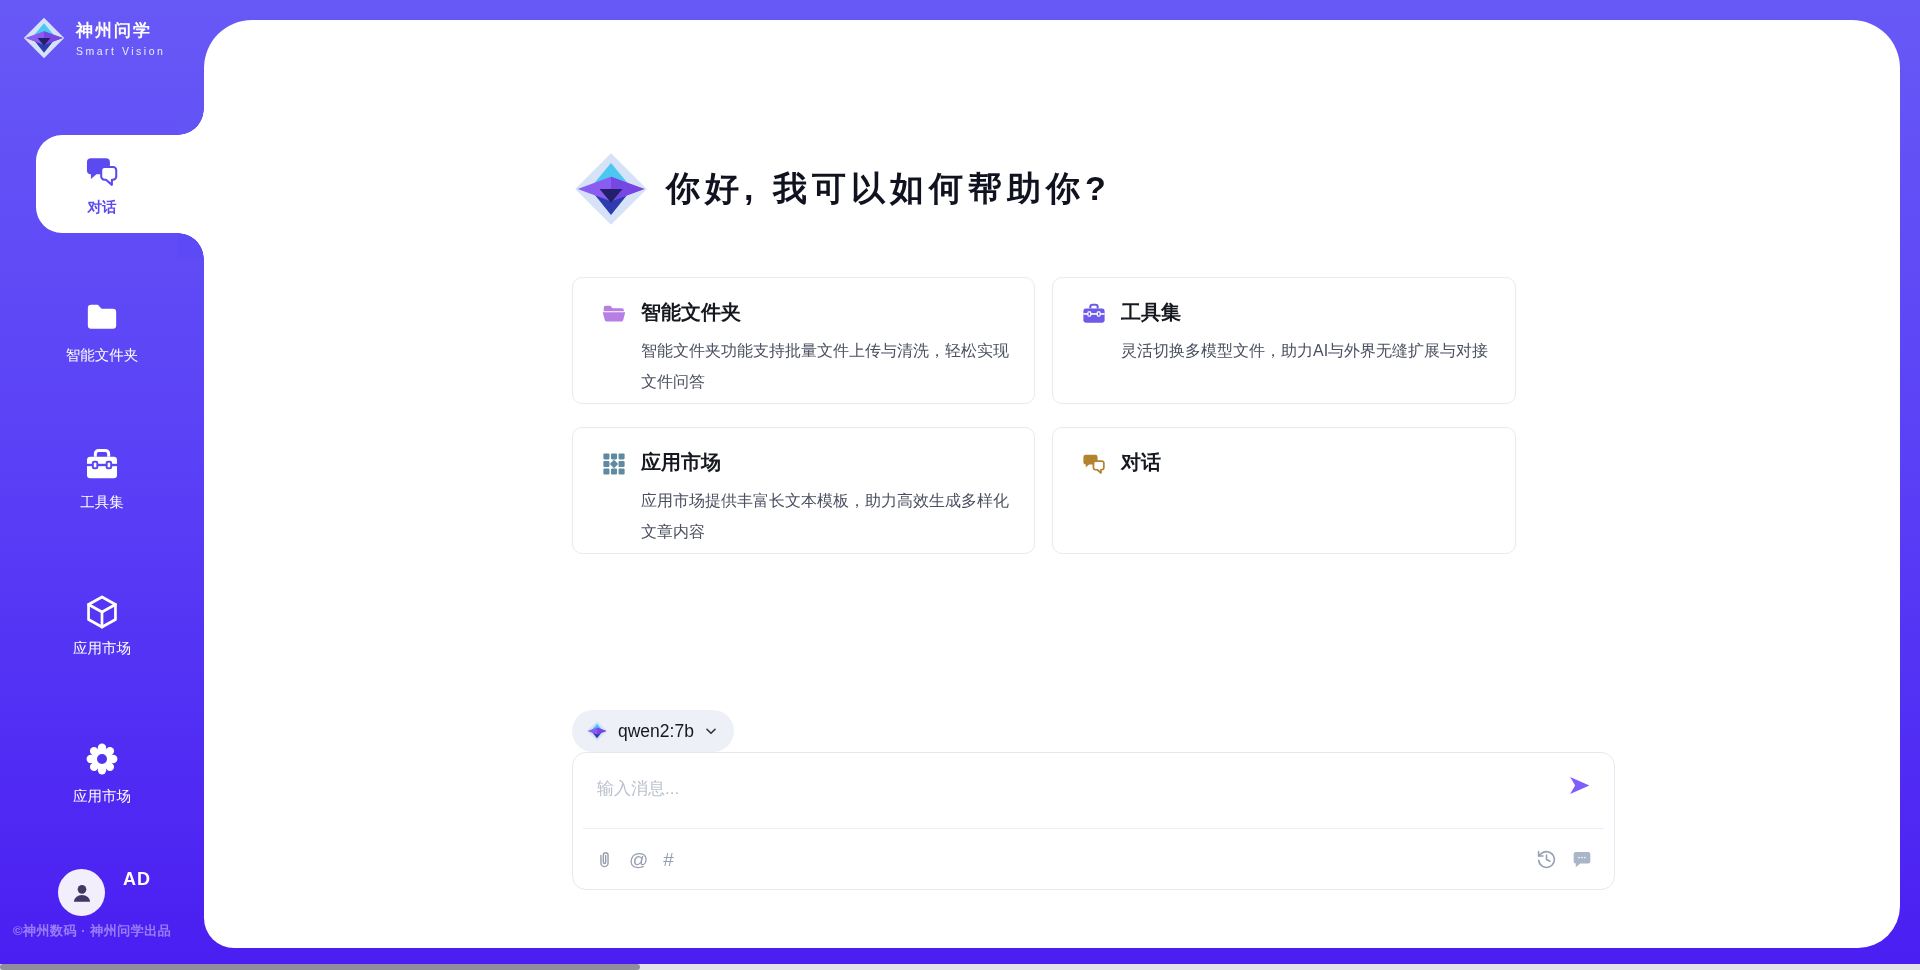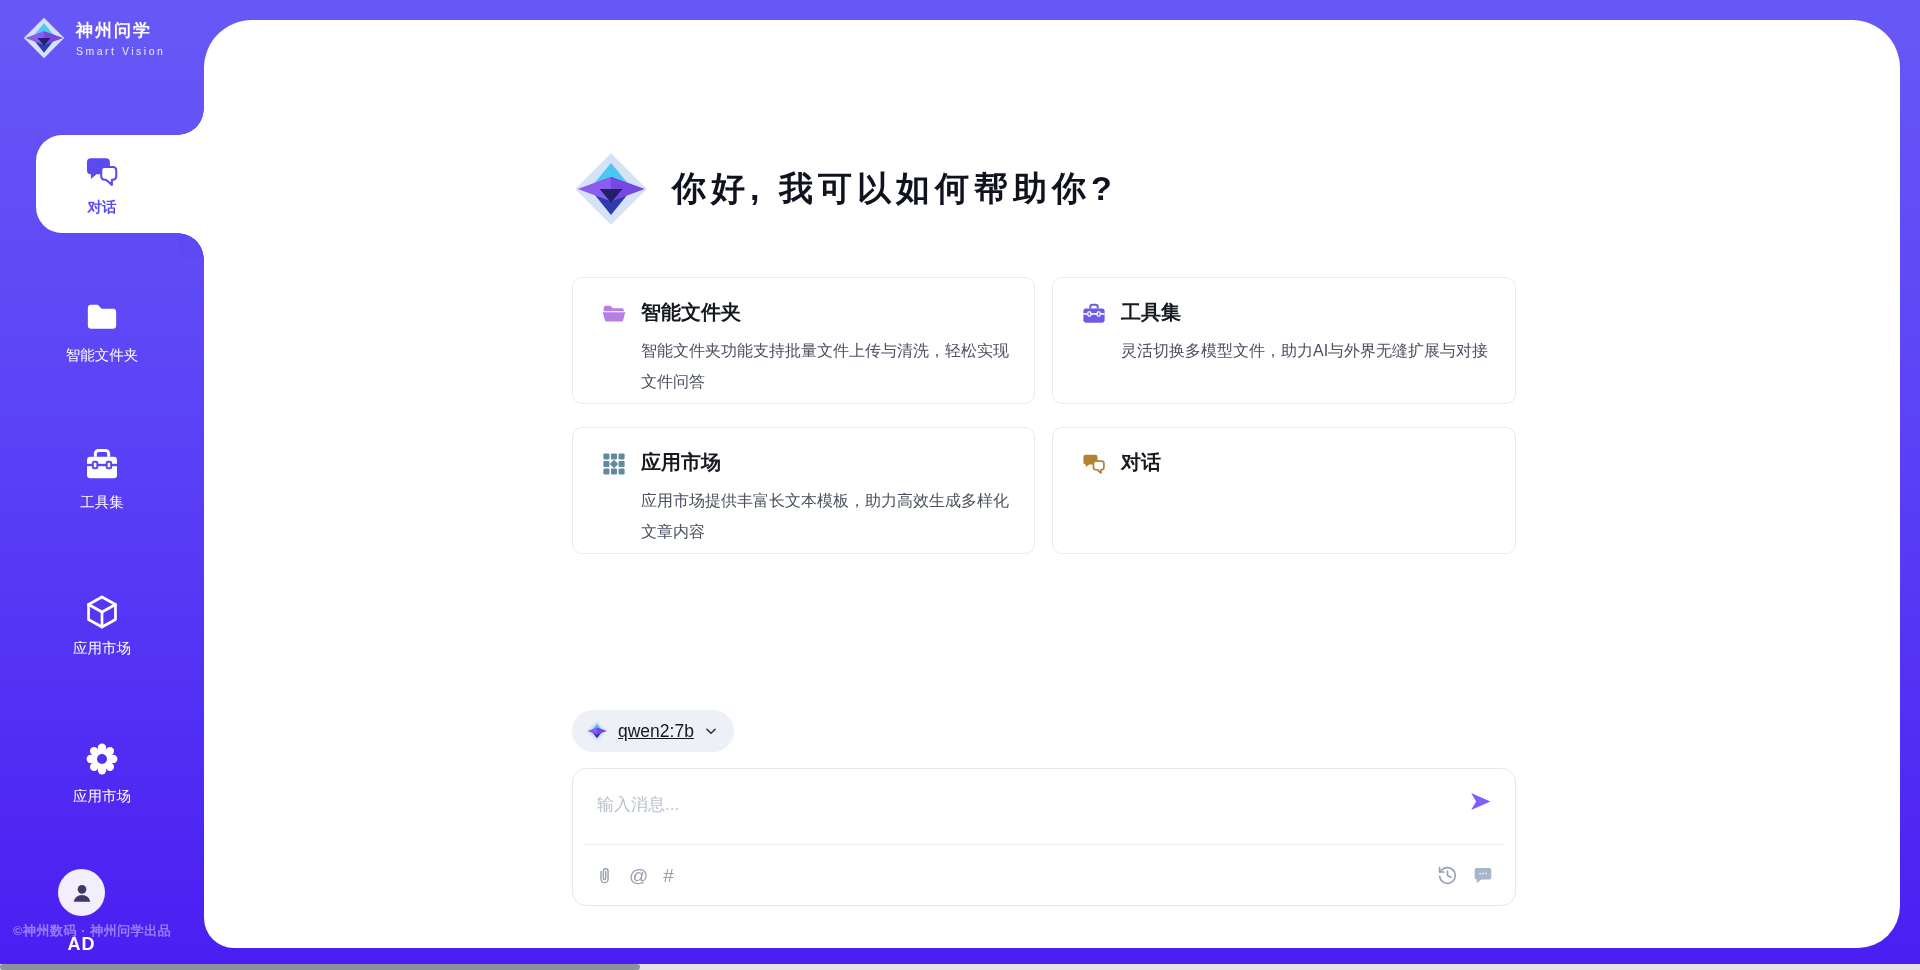--- a/index.html
+++ b/index.html
@@ -23,47 +23,47 @@
   .ni-0{ top:135px; } .ni-1{ top:282px; } .ni-2{ top:429px; } .ni-3{ top:576px; } .ni-4{ top:723px; }
 
   .nav-item.active { left:36px; width:168px; padding-right:36px;
     background:#fff; border-radius:26px 0 0 26px; }
   .nav-item.active::before { content:""; position:absolute; right:0; top:-26px; width:26px; height:26px;
     background:radial-gradient(circle at 0 0,#6354f6 25.5px,#fff 26px); }
   .nav-item.active::after { content:""; position:absolute; right:0; bottom:-26px; width:26px; height:26px;
     background:radial-gradient(circle at 0 100%,#5e49f6 25.5px,#fff 26px); }
   .nav-item.active .nav-label { color:#5b4af0; font-weight:600; }
 
-  .user-row { position:absolute; top:869px; left:58px; display:flex; align-items:center; gap:18px; cursor:pointer;flex-direction:column; }
+  .user-row { position:absolute; top:869px; left:58px; display:flex; gap:18px; cursor:pointer; }
   .avatar { width:47px; height:47px; border-radius:50%; background:#f3eefc;
     display:flex; align-items:center; justify-content:center; }
   .user-name { color:#fff; font-size:18px; font-weight:600; letter-spacing:1px; }
   .sidebar-footer { position:absolute; left:13px; top:922px; font-size:13px;
     color:rgba(255,255,255,.42); letter-spacing:.5px; white-space:nowrap;font-weight:bold; }
 
   
   .panel { position:absolute; left:204px; top:20px; right:20px; bottom:22px;
     background:#fff; border-radius:48px 48px 42px 30px; z-index:1; }
   .content { position:absolute; left:368px; top:0; width:944px; }
 
-  .greeting { margin-top:130px; display:flex; align-items:center; gap:22px; }
+  .greeting { margin-top:130px; display:flex; align-items:center; gap:16px; }
   .greeting h1 { font-size:34px; font-weight:700; color:#10131f; letter-spacing:5px; }
 
   .cards { margin-top:49px; display:grid; grid-template-columns:463px 464px; gap:23px 17px; }
   .card { height:127px; border:1px solid #e9eaf1; border-radius:10px; background:#fff;
     padding:21px 22px 0 28px; display:flex; gap:14px; cursor:pointer; }
   .card-icon { flex:0 0 26px; padding-top:2px; }
   .card-title { font-size:20px; font-weight:700; color:#15181f; margin-bottom:9px; }
   .card-desc { font-size:16px; color:#4b5060; line-height:31px; }
 
   .model-pill { margin-top:156px; display:inline-flex; align-items:center; gap:10px;
     height:42px; padding:0 16px 0 14px; background:#eef0f8; border-radius:21px; cursor:pointer; }
-  .model-name { font-size:17.5px; color:#16181f;text-decoration:underline; }
-
-  .composer { margin-top:16px; width:944px; height:138px; position:relative;
+  .model-name { font-size:17.5px; color:#16181f; }
+
+  .composer { width:1043px; height:138px; position:relative;
     border:1.5px solid #e5e8f1; border-radius:14px; background:#fff; }
   .composer-input { position:absolute; left:24px; top:16px; width:830px; height:40px;
     border:none; outline:none; background:transparent; font-size:17px; color:#333; font-family:inherit; }
   .composer-input::placeholder { color:#b9c0cd; }
   .send-btn { position:absolute; right:22px; top:20px; cursor:pointer; line-height:0; }
   .composer-divider { position:absolute; left:10px; right:10px; top:75px; height:1px; background:#edeef5; }
   .composer-toolbar { position:absolute; left:0; right:0; top:76px; bottom:0;
     display:flex; align-items:center; justify-content:space-between; padding:0 22px; }
   .tool-group { display:flex; align-items:center; gap:15px; }
   .tool-btn { cursor:pointer; line-height:0; }

